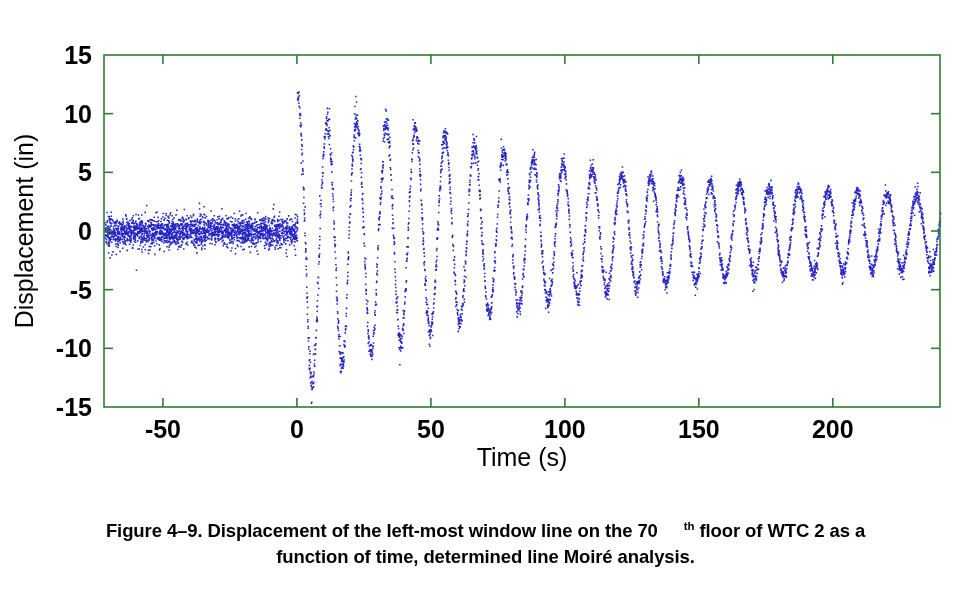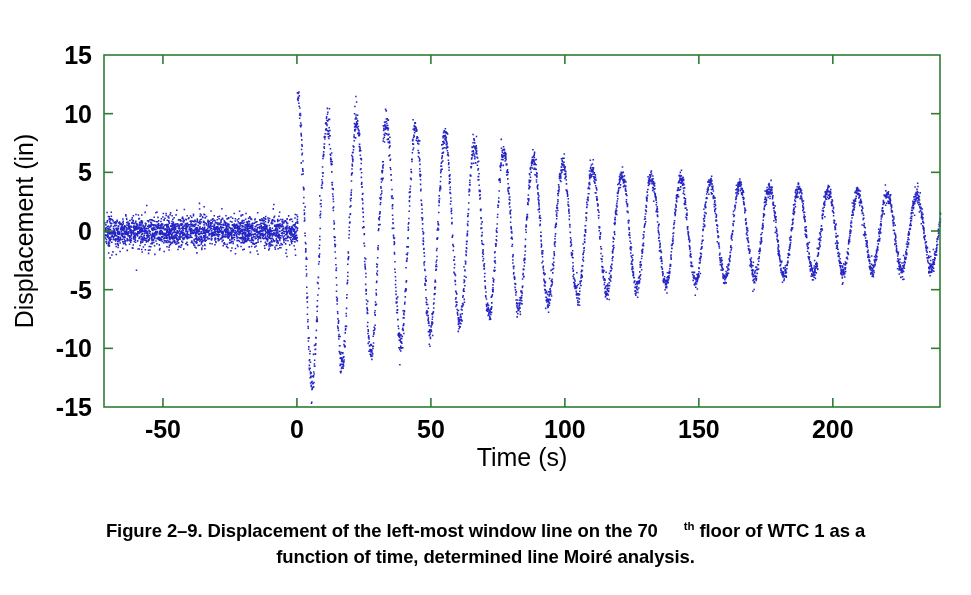--- a/index.html
+++ b/index.html
@@ -116,17 +116,17 @@
           <text x="92" y="416" text-anchor="end" font-family="Liberation Sans, sans-serif" font-size="25" font-weight="bold" fill="#000000">-15</text>
         </g>
 
       <text id="x-axis-title" x="522" y="466" text-anchor="middle" font-family="Liberation Sans, sans-serif" font-size="25" fill="#000000">Time (s)</text>
 
       <text id="y-axis-title" x="33" y="231" text-anchor="middle" transform="rotate(-90 33 231)" font-family="Liberation Sans, sans-serif" font-size="25" fill="#000000">Displacement (in)</text>
     </svg>
   </div>
 
   <div id="figure-caption">
-    <span class="cap-line"><span>Figure 2–9.  Displacement of the left-most window line on the 70</span><sup>th</sup><span> floor of WTC 1 as a</span></span>
+    <span class="cap-line"><span>Figure 4–9.  Displacement of the left-most window line on the 70</span><sup>th</sup><span> floor of WTC 2 as a</span></span>
     <span class="cap-line">function of time, determined line Moiré analysis.</span>
   </div>
 
 </div>
 
 </body></html>

